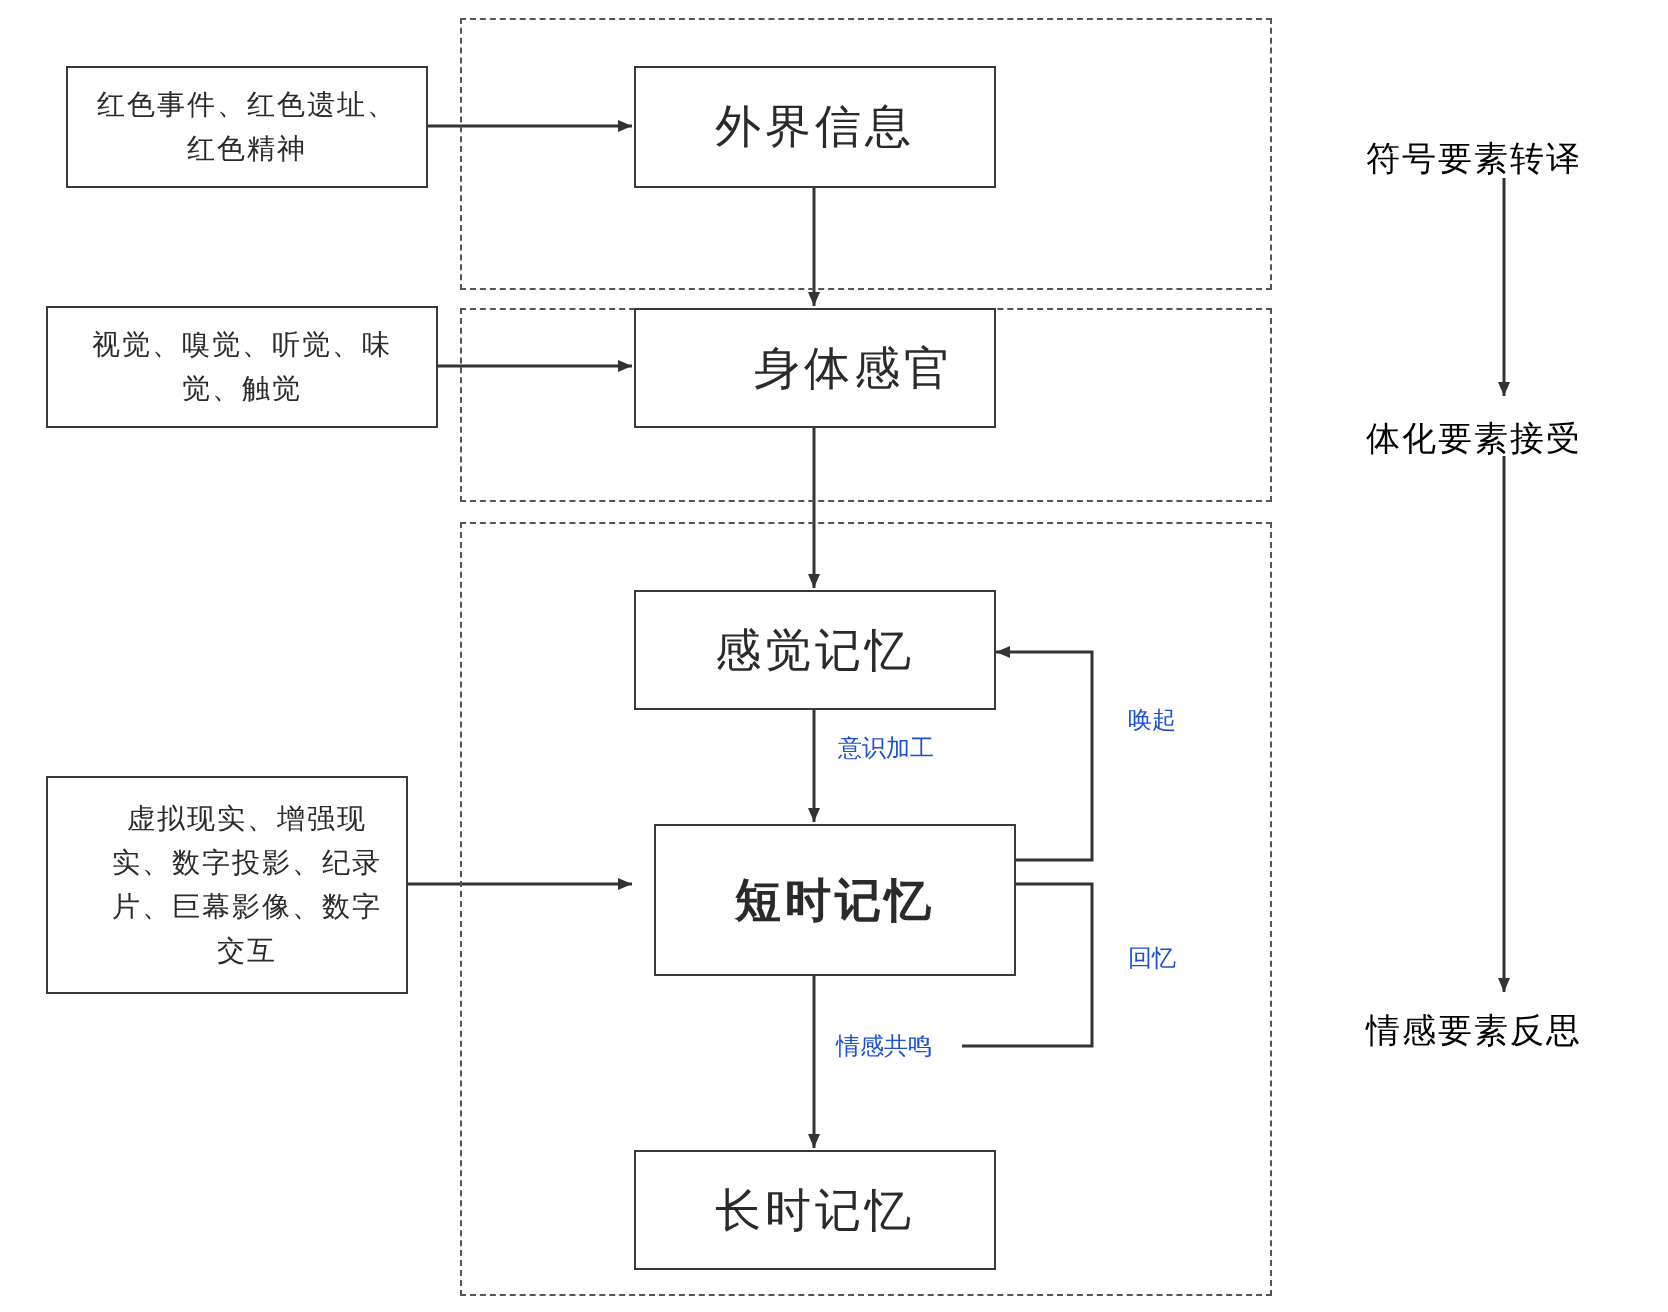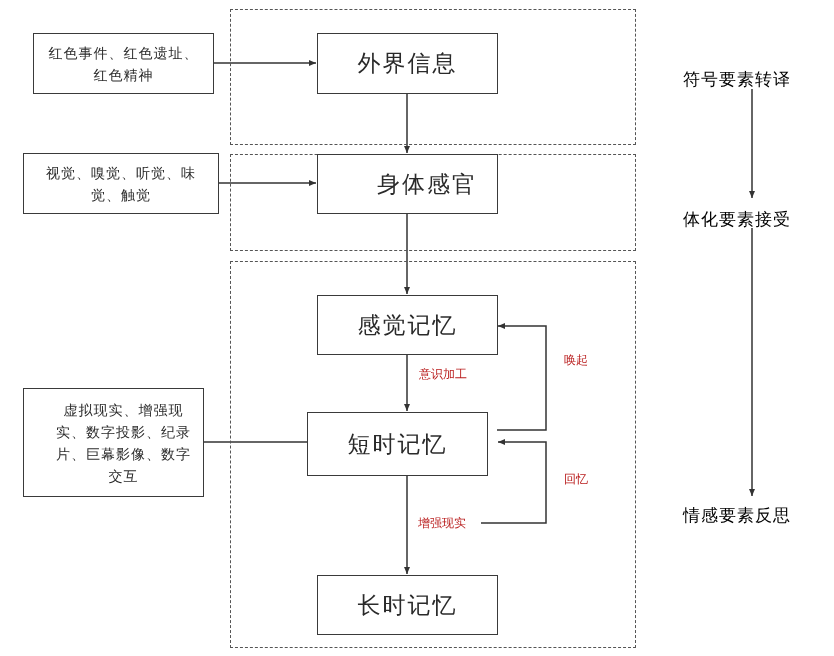--- a/index.html
+++ b/index.html
@@ -4,21 +4,21 @@
 <style>
   html, body { margin:0; padding:0; background:#ffffff; }
   body { width:834px; height:656px; position:relative; overflow:hidden;
          font-family:"DejaVu Sans", sans-serif; color:#2a2a2a; }
   svg.lines { position:absolute; left:0; top:0; width:834px; height:656px; }
   .box { position:absolute; border:1.6px solid #3a3a3a; background:#fff; box-sizing:border-box;
          display:flex; align-items:center; justify-content:center; text-align:center; }
   .dash { position:absolute; border:1.4px dashed #555; box-sizing:border-box; }
   .main { font-size:23px; letter-spacing:2px; }
   .src { font-size:14px; line-height:22px; letter-spacing:1px; padding:0 12px; }
-  .lbl { position:absolute; font-size:12px; color:#b91c1c; white-space:nowrap; }
+  .lbl { position:absolute; font-size:12px; color:#1d4ed8; white-space:nowrap; }
   .stage { position:absolute; font-size:17px; color:#000000; white-space:nowrap; letter-spacing:1px; }
 </style>
 </head>
 <body>
 
 <svg class="lines" xmlns="http://www.w3.org/2000/svg">
   <defs>
     <marker id="ah" markerWidth="8" markerHeight="8" refX="7" refY="4" orient="auto" markerUnits="userSpaceOnUse">
       <path d="M0,1 L7,4 L0,7 z" fill="#333"></path>
     </marker>
@@ -59,27 +59,27 @@
 
 <div class="box main" style="left:317px;top:33px;width:181px;height:61px;">
   <span>外界信息</span>
 </div>
 <div class="box main" style="left:317px;top:154px;width:181px;height:60px;padding-left:39px;">
   <span>身体感官</span>
 </div>
 <div class="box main" style="left:317px;top:295px;width:181px;height:60px;">
   <span>感觉记忆</span>
 </div>
-<div class="box main" style="left:307px;top:412px;width:181px;height:64px;">
+<div class="box main" style="left:327px;top:412px;width:181px;height:76px;font-weight:bold;">
   <span>短时记忆</span>
 </div>
 <div class="box main" style="left:317px;top:575px;width:181px;height:60px;">
   <span>长时记忆</span>
 </div>
 
 <div class="lbl" style="left:419px;top:366px;">意识加工</div>
 <div class="lbl" style="left:564px;top:352px;">唤起</div>
 <div class="lbl" style="left:564px;top:471px;text-align:center;">回忆</div>
-<div class="lbl" style="left:418px;top:515px;">增强现实</div>
+<div class="lbl" style="left:418px;top:515px;">情感共鸣</div>
 
 <div class="stage" style="left:683px;top:68px;">符号要素转译</div>
 <div class="stage" style="left:683px;top:208px;">体化要素接受</div>
 <div class="stage" style="left:683px;top:504px;">情感要素反思</div>
 
 </body></html>

